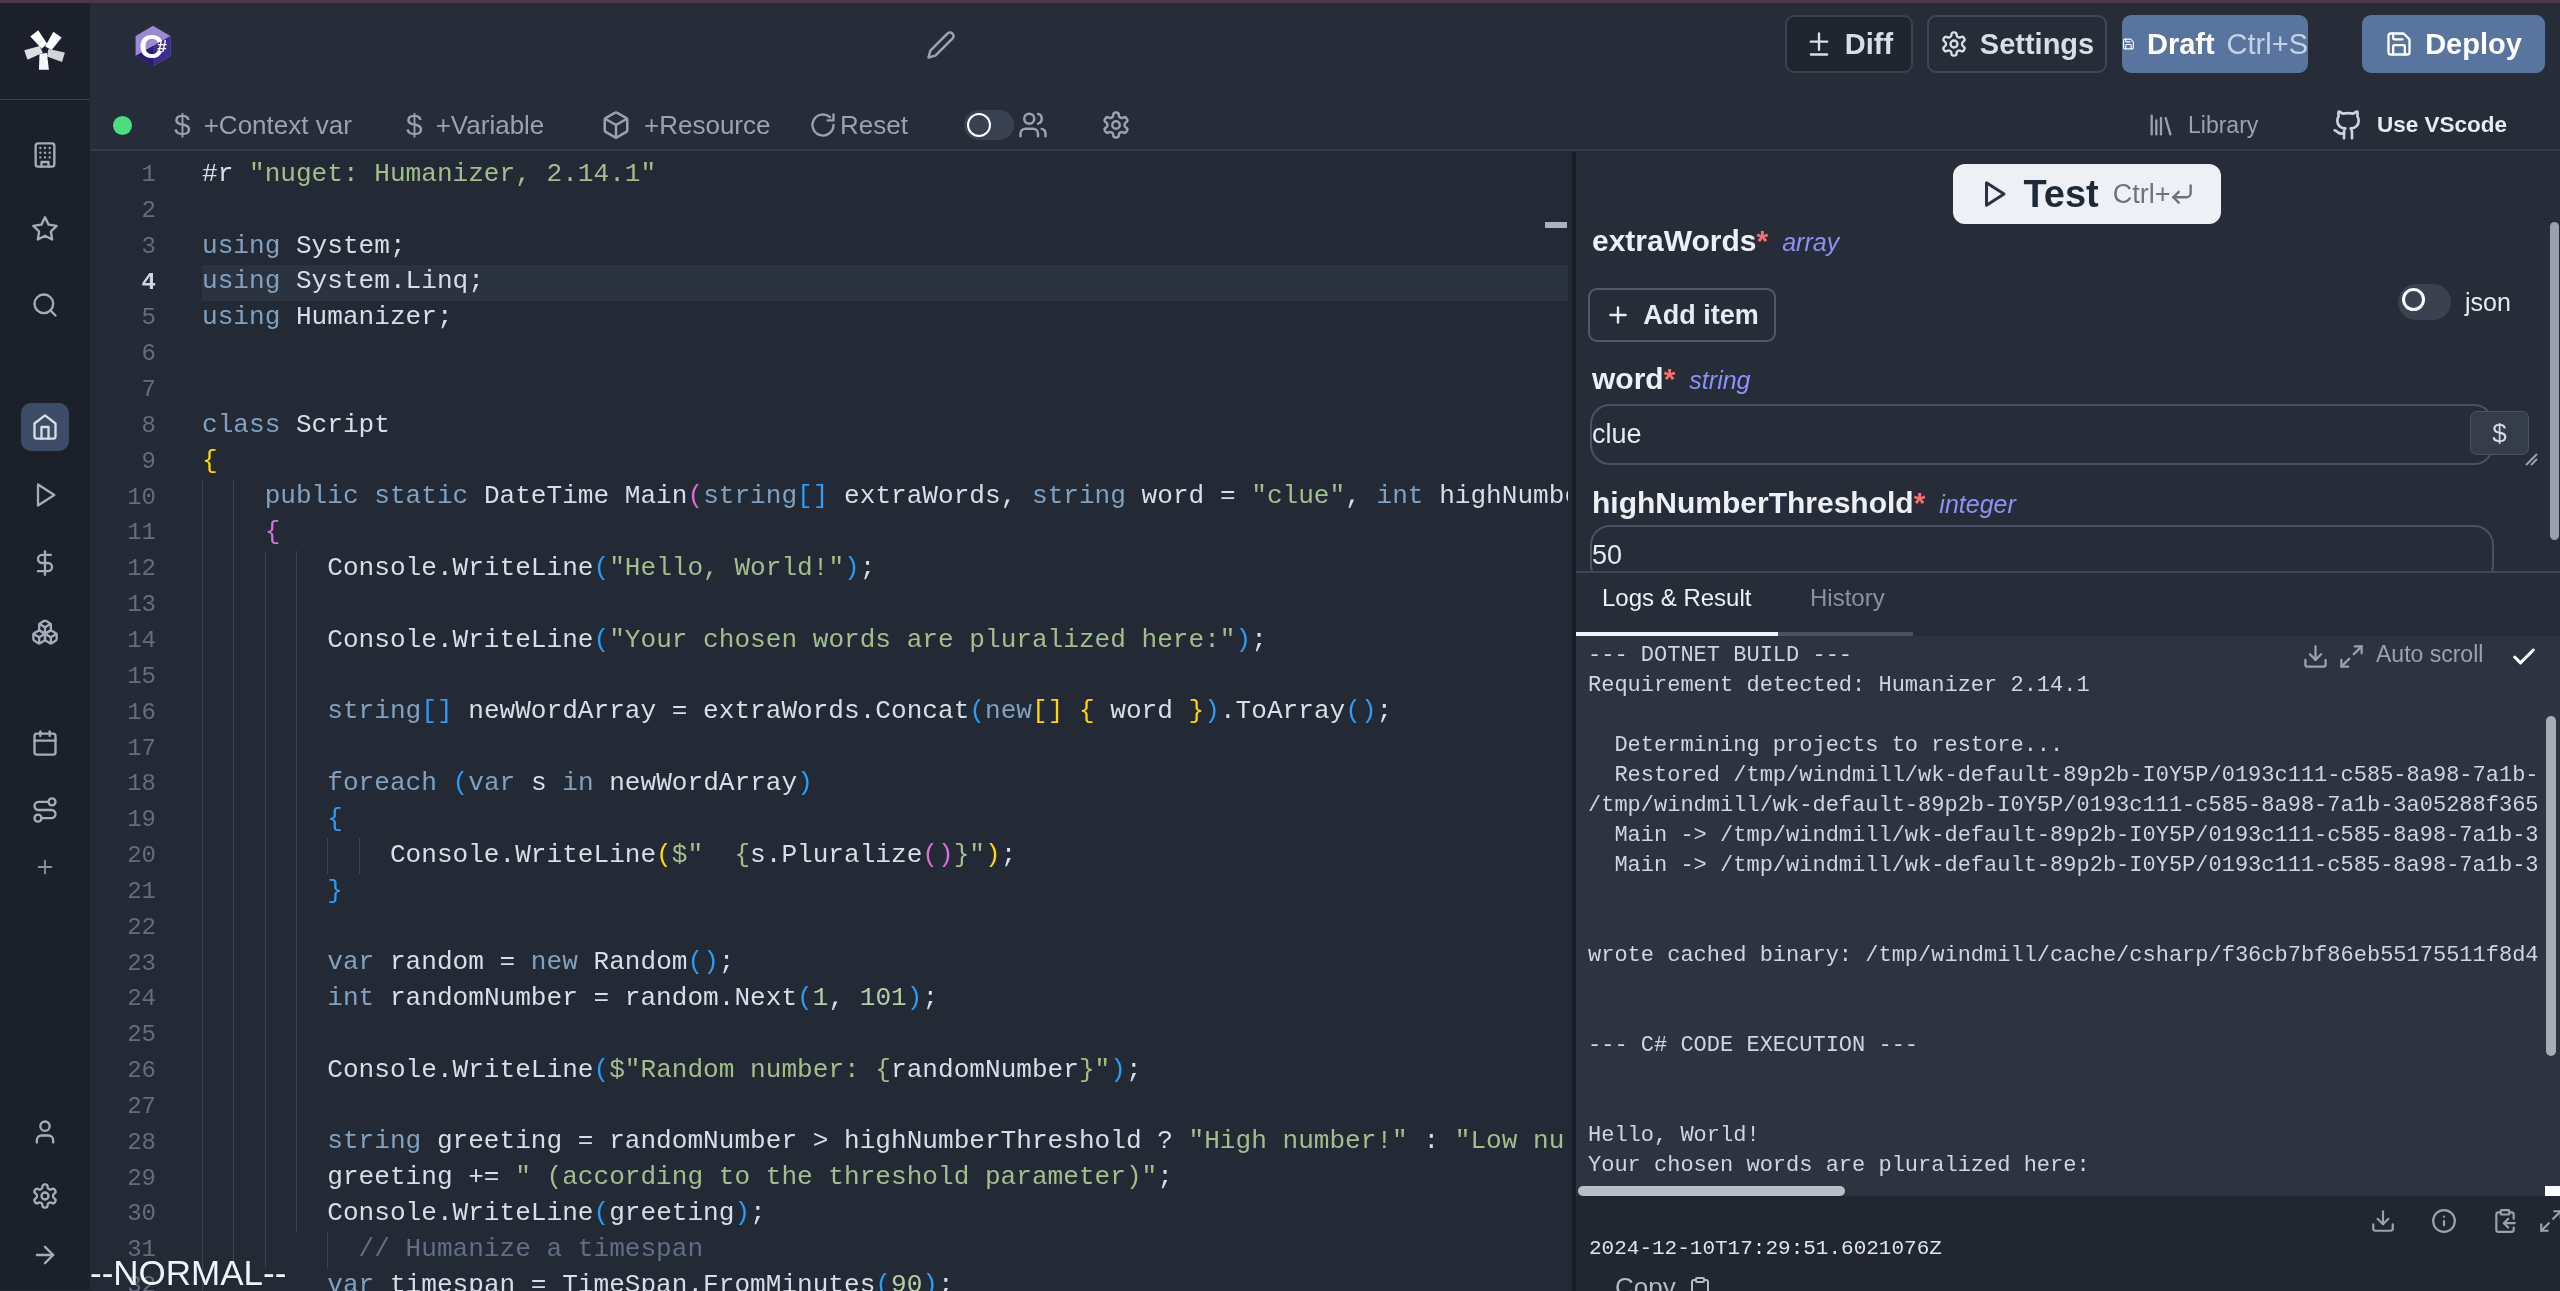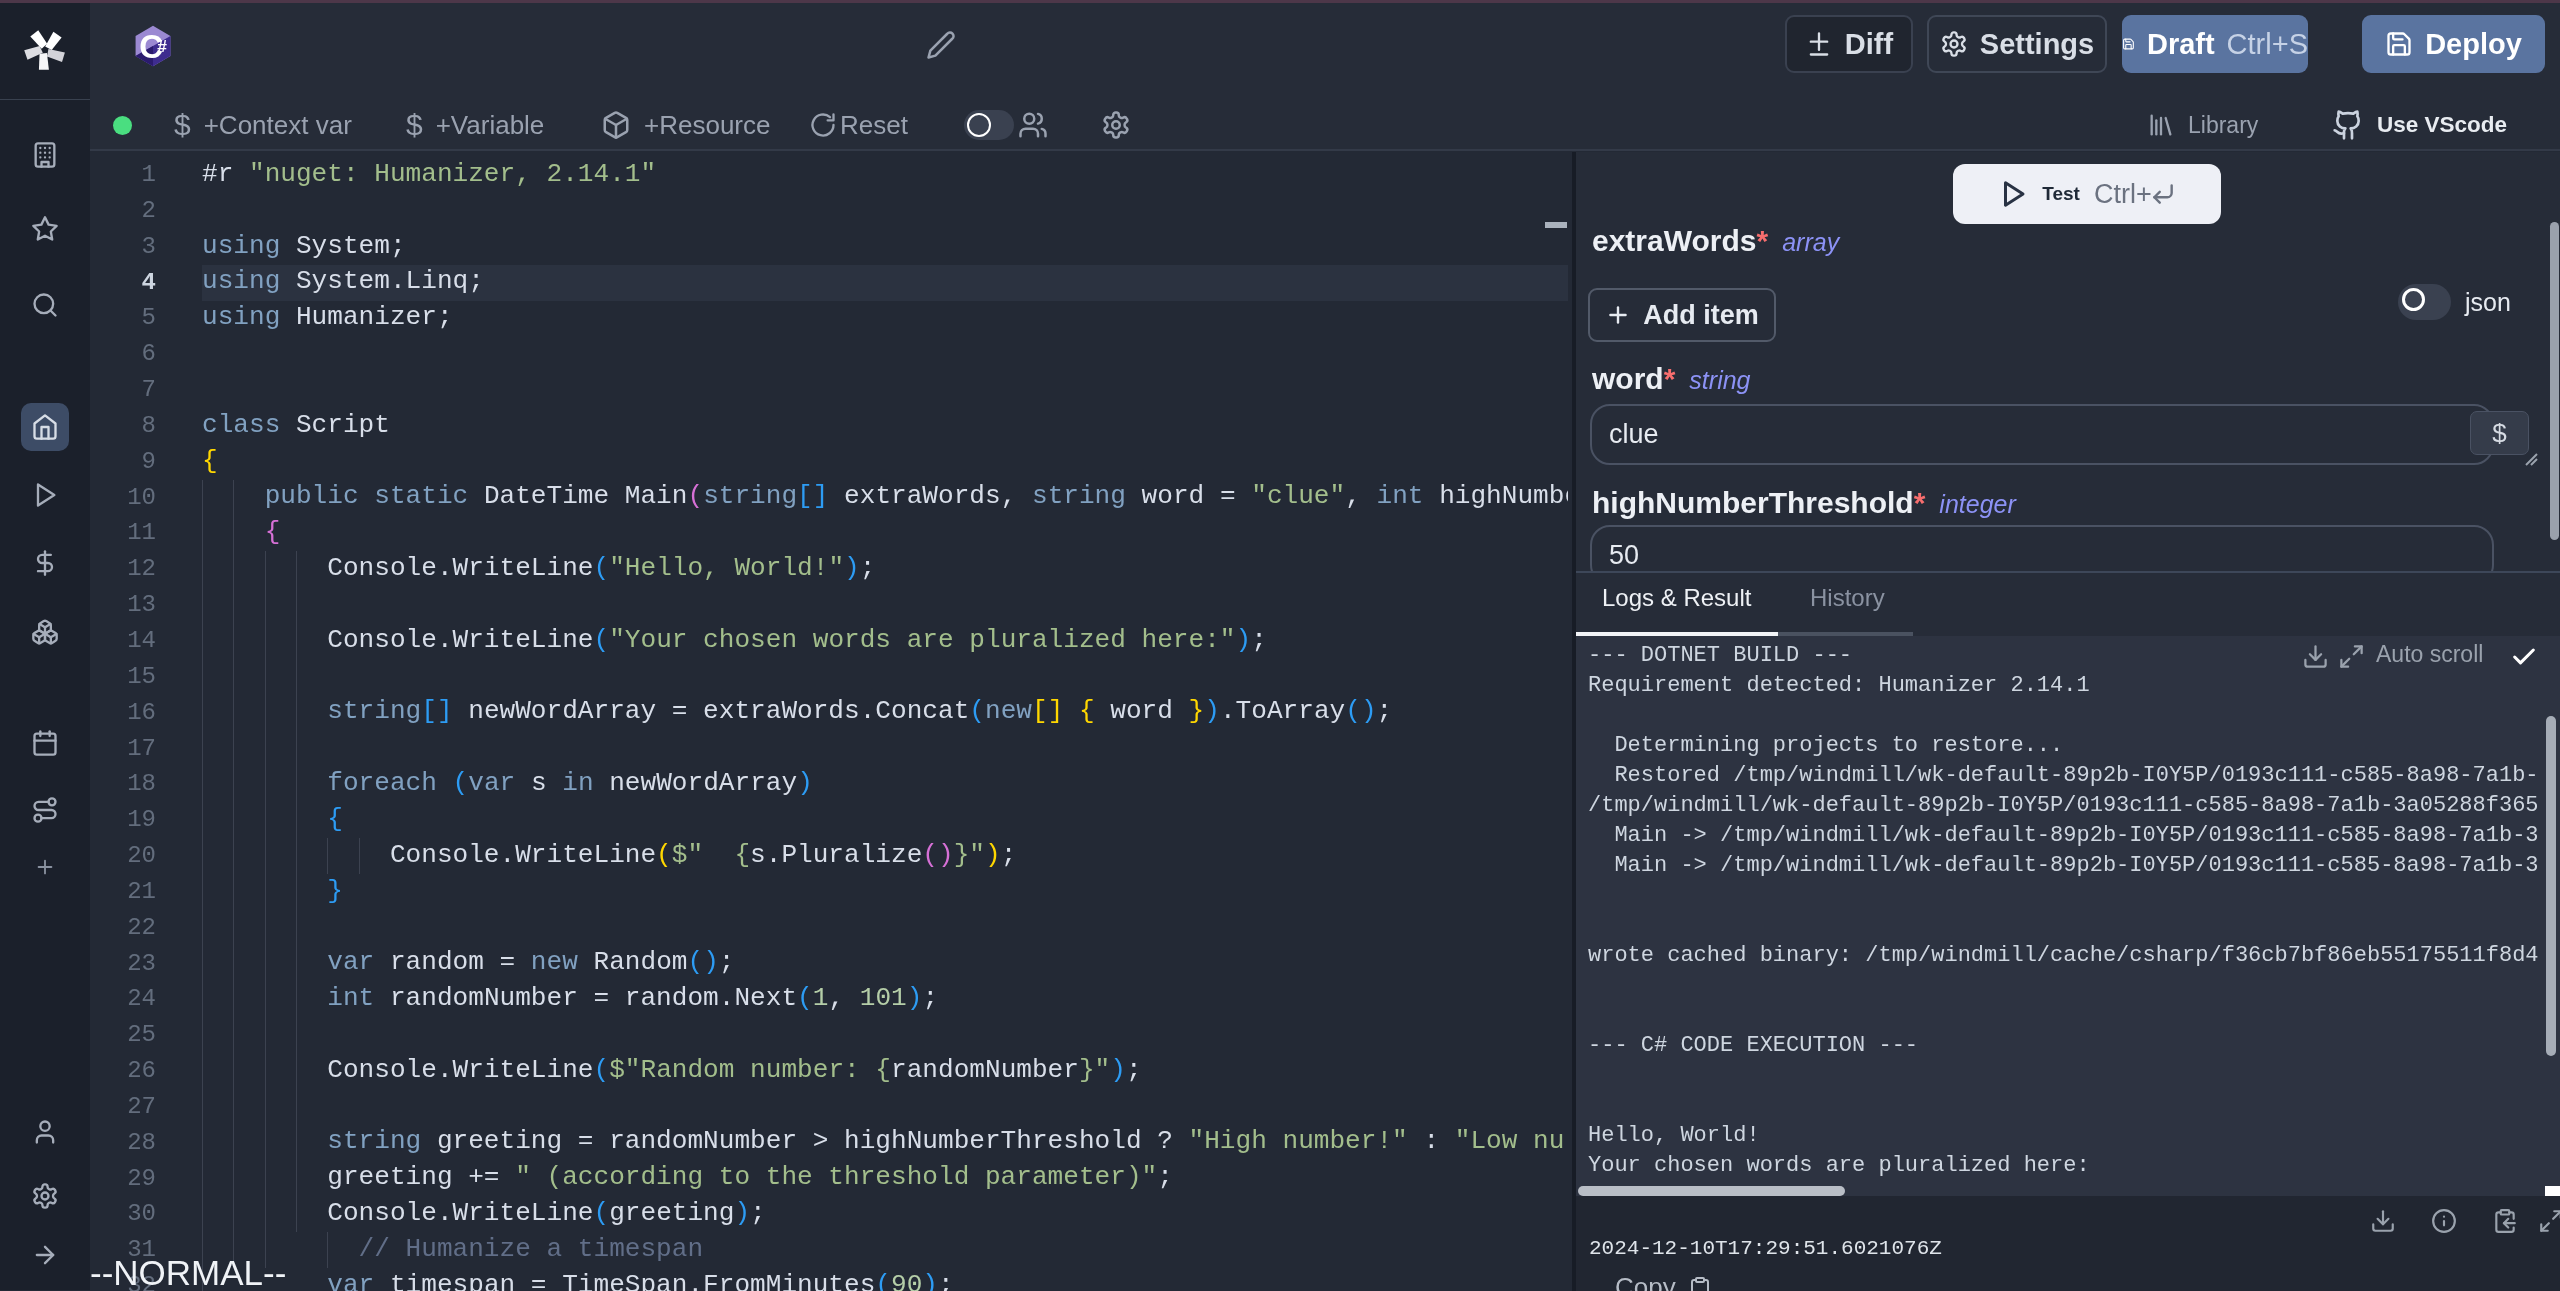--- a/index.html
+++ b/index.html
@@ -36,29 +36,29 @@
   #curline { position:absolute; left:112px; top:112.5px; width:1366px; height:36px; background:#2b3240; }
   #code { position:absolute; left:112px; top:5px; font-family:"Liberation Mono", monospace; font-size:26.1px; line-height:35.84px; white-space:pre; color:#d8dee9; }
   #code div { height:35.84px; }
   .k { color:#81a1c1; } .s { color:#a3be8c; } .n { color:#b5cea8; } .c { color:#616e88; }
   .b1 { color:#ffd700; } .b2 { color:#d670d6; } .b3 { color:#2d9cf4; }
   .guide { position:absolute; width:1px; background:#3c4250; }
   #ruler-dash { position:absolute; left:1455px; top:70px; width:22px; height:6px; background:#aab2bd; }
   #vim-status { position:absolute; left:0px; top:1101px; font-family:"Liberation Sans", sans-serif; font-size:35px; color:#f0f3f7; }
   
   #test-btn { left:377px; top:12px; width:268px; height:60px; background:#eef0f6; border-radius:12px; display:flex; align-items:center; justify-content:center; gap:14px; }
-  #test-btn .t { color:#1f2937; font-size:19px; font-weight:700; }
+  #test-btn .t { color:#1f2937; font-size:38px; font-weight:700; }
   #test-btn .k2 { color:#6b7280; font-size:27px; }
   .fieldname { color:#edf0f5; font-size:30px; font-weight:700; }
   .req { color:#f76e6e; font-size:30px; font-weight:700; }
   .ftype { color:#8c92f5; font-size:25px; font-style:italic; margin-left:14px; }
   .frow { position:absolute; left:16px; display:flex; align-items:baseline; }
   #additem { position:absolute; left:12px; top:136px; width:188px; height:54px; border:2px solid #525a69; border-radius:9px; display:flex; align-items:center; justify-content:center; gap:12px; color:#e7ebf1; font-size:27px; font-weight:700; }
   #jsontoggle { position:absolute; left:822px; top:132px; display:flex; align-items:center; gap:14px; color:#e7ebf1; font-size:28px; }
-  .inputbox { position:absolute; left:14px; width:904px; border:2px solid #4a5263; border-radius:20px; color:#e7ebf1; font-size:27px; display:flex; align-items:center; padding-left:17px; }
+  .inputbox { position:absolute; left:14px; width:904px; border:2px solid #4a5263; border-radius:20px; color:#e7ebf1; font-size:27px; display:flex; align-items:center; padding-left:0; }
   #dollarbtn { position:absolute; left:878px; top:5px; width:59px; height:44px; background:#353c4a; border:1px solid #4a5263; border-radius:7px; color:#d6dbe3; font-size:26px; display:flex; align-items:center; justify-content:center; }
   #logarea { position:absolute; left:0; top:484px; width:988px; height:560px; background:#2d3341; overflow:hidden; }
   #logtext { position:absolute; left:12px; top:5px; font-family:"Liberation Mono", monospace; font-size:22px; line-height:30px; color:#ced6e0; white-space:pre; }
   #result { position:absolute; left:0; top:1044px; width:988px; height:95px; background:#212631; }
   .scrollv { position:absolute; border-radius:5px; background:#9aa1ac; }
 </style>
 </head>
 <body>
 <div id="topstrip" class="abs"></div>
 <div id="sidebar" class="abs">

